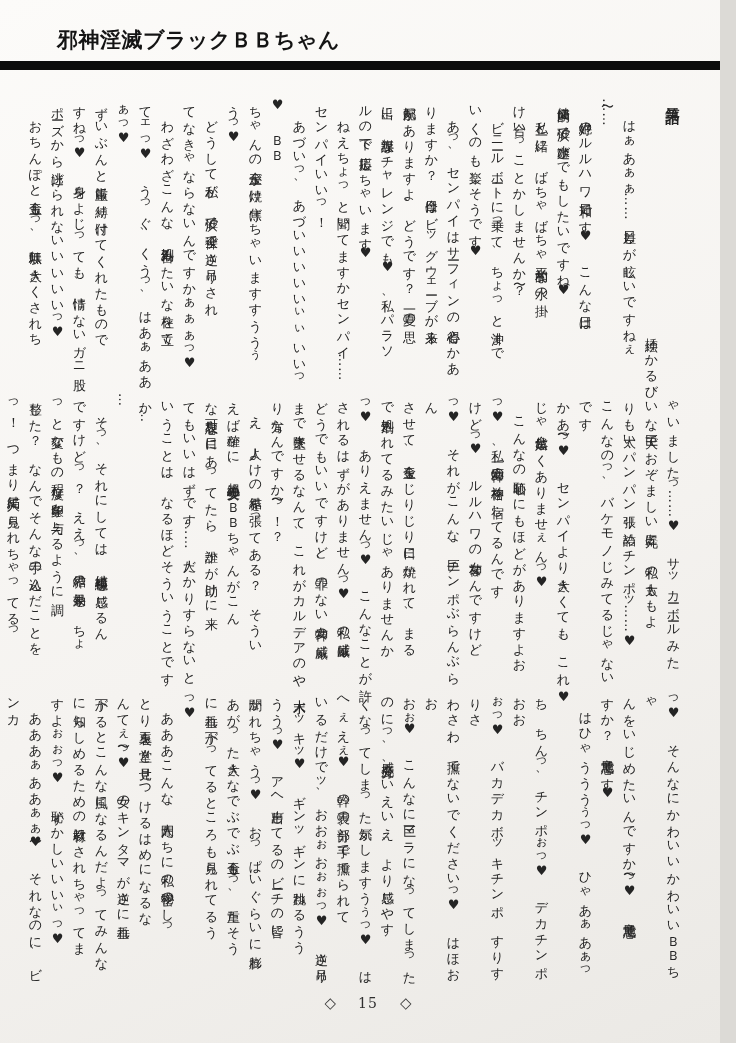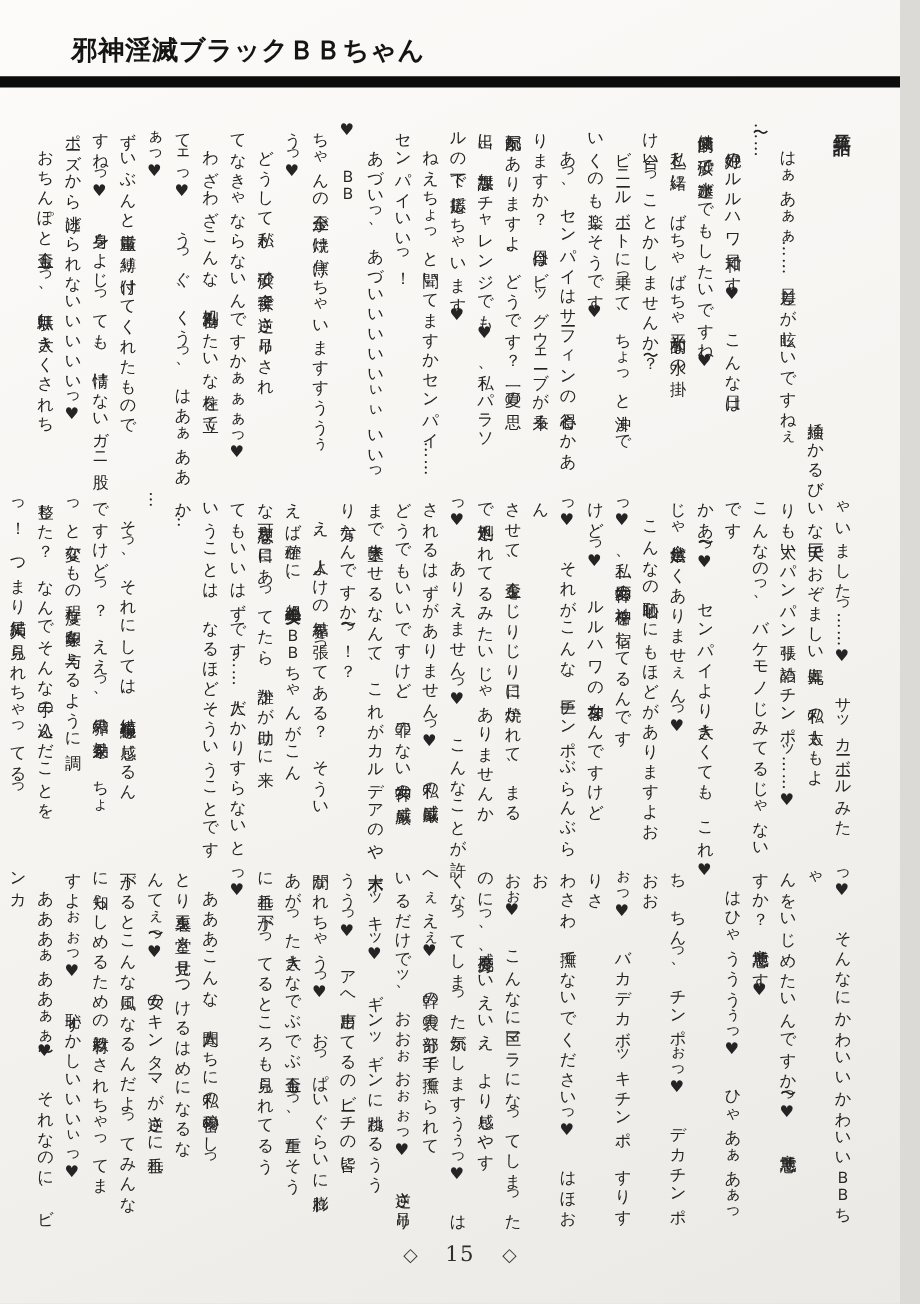--- a/index.html
+++ b/index.html
@@ -33,21 +33,21 @@
   .band-3 { top: 689px; }
   .line { height: 296px; }
   .line.heading { font-weight: bold; font-size: 14px; }
   .line.credit { text-align: end; }
   .footer {
     position: absolute; top: 994px; left: 0; width: 736px;
     display: flex; justify-content: center; align-items: center; gap: 22px;
     color: #2e2e2e;
   }
   .footer .diamond { font-size: 15px; color: #3a3a3a; }
-  .footer .pagenum { font-size: 17px; letter-spacing: 1px; }
+  .footer .pagenum { font-size: 14px; letter-spacing: 1px; }
 </style>
 </head>
 <body>
 
 <div class="page">
 
   <div class="title">邪神淫滅ブラックＢＢちゃん</div>
 
   <div class="title-rule"></div>
 

